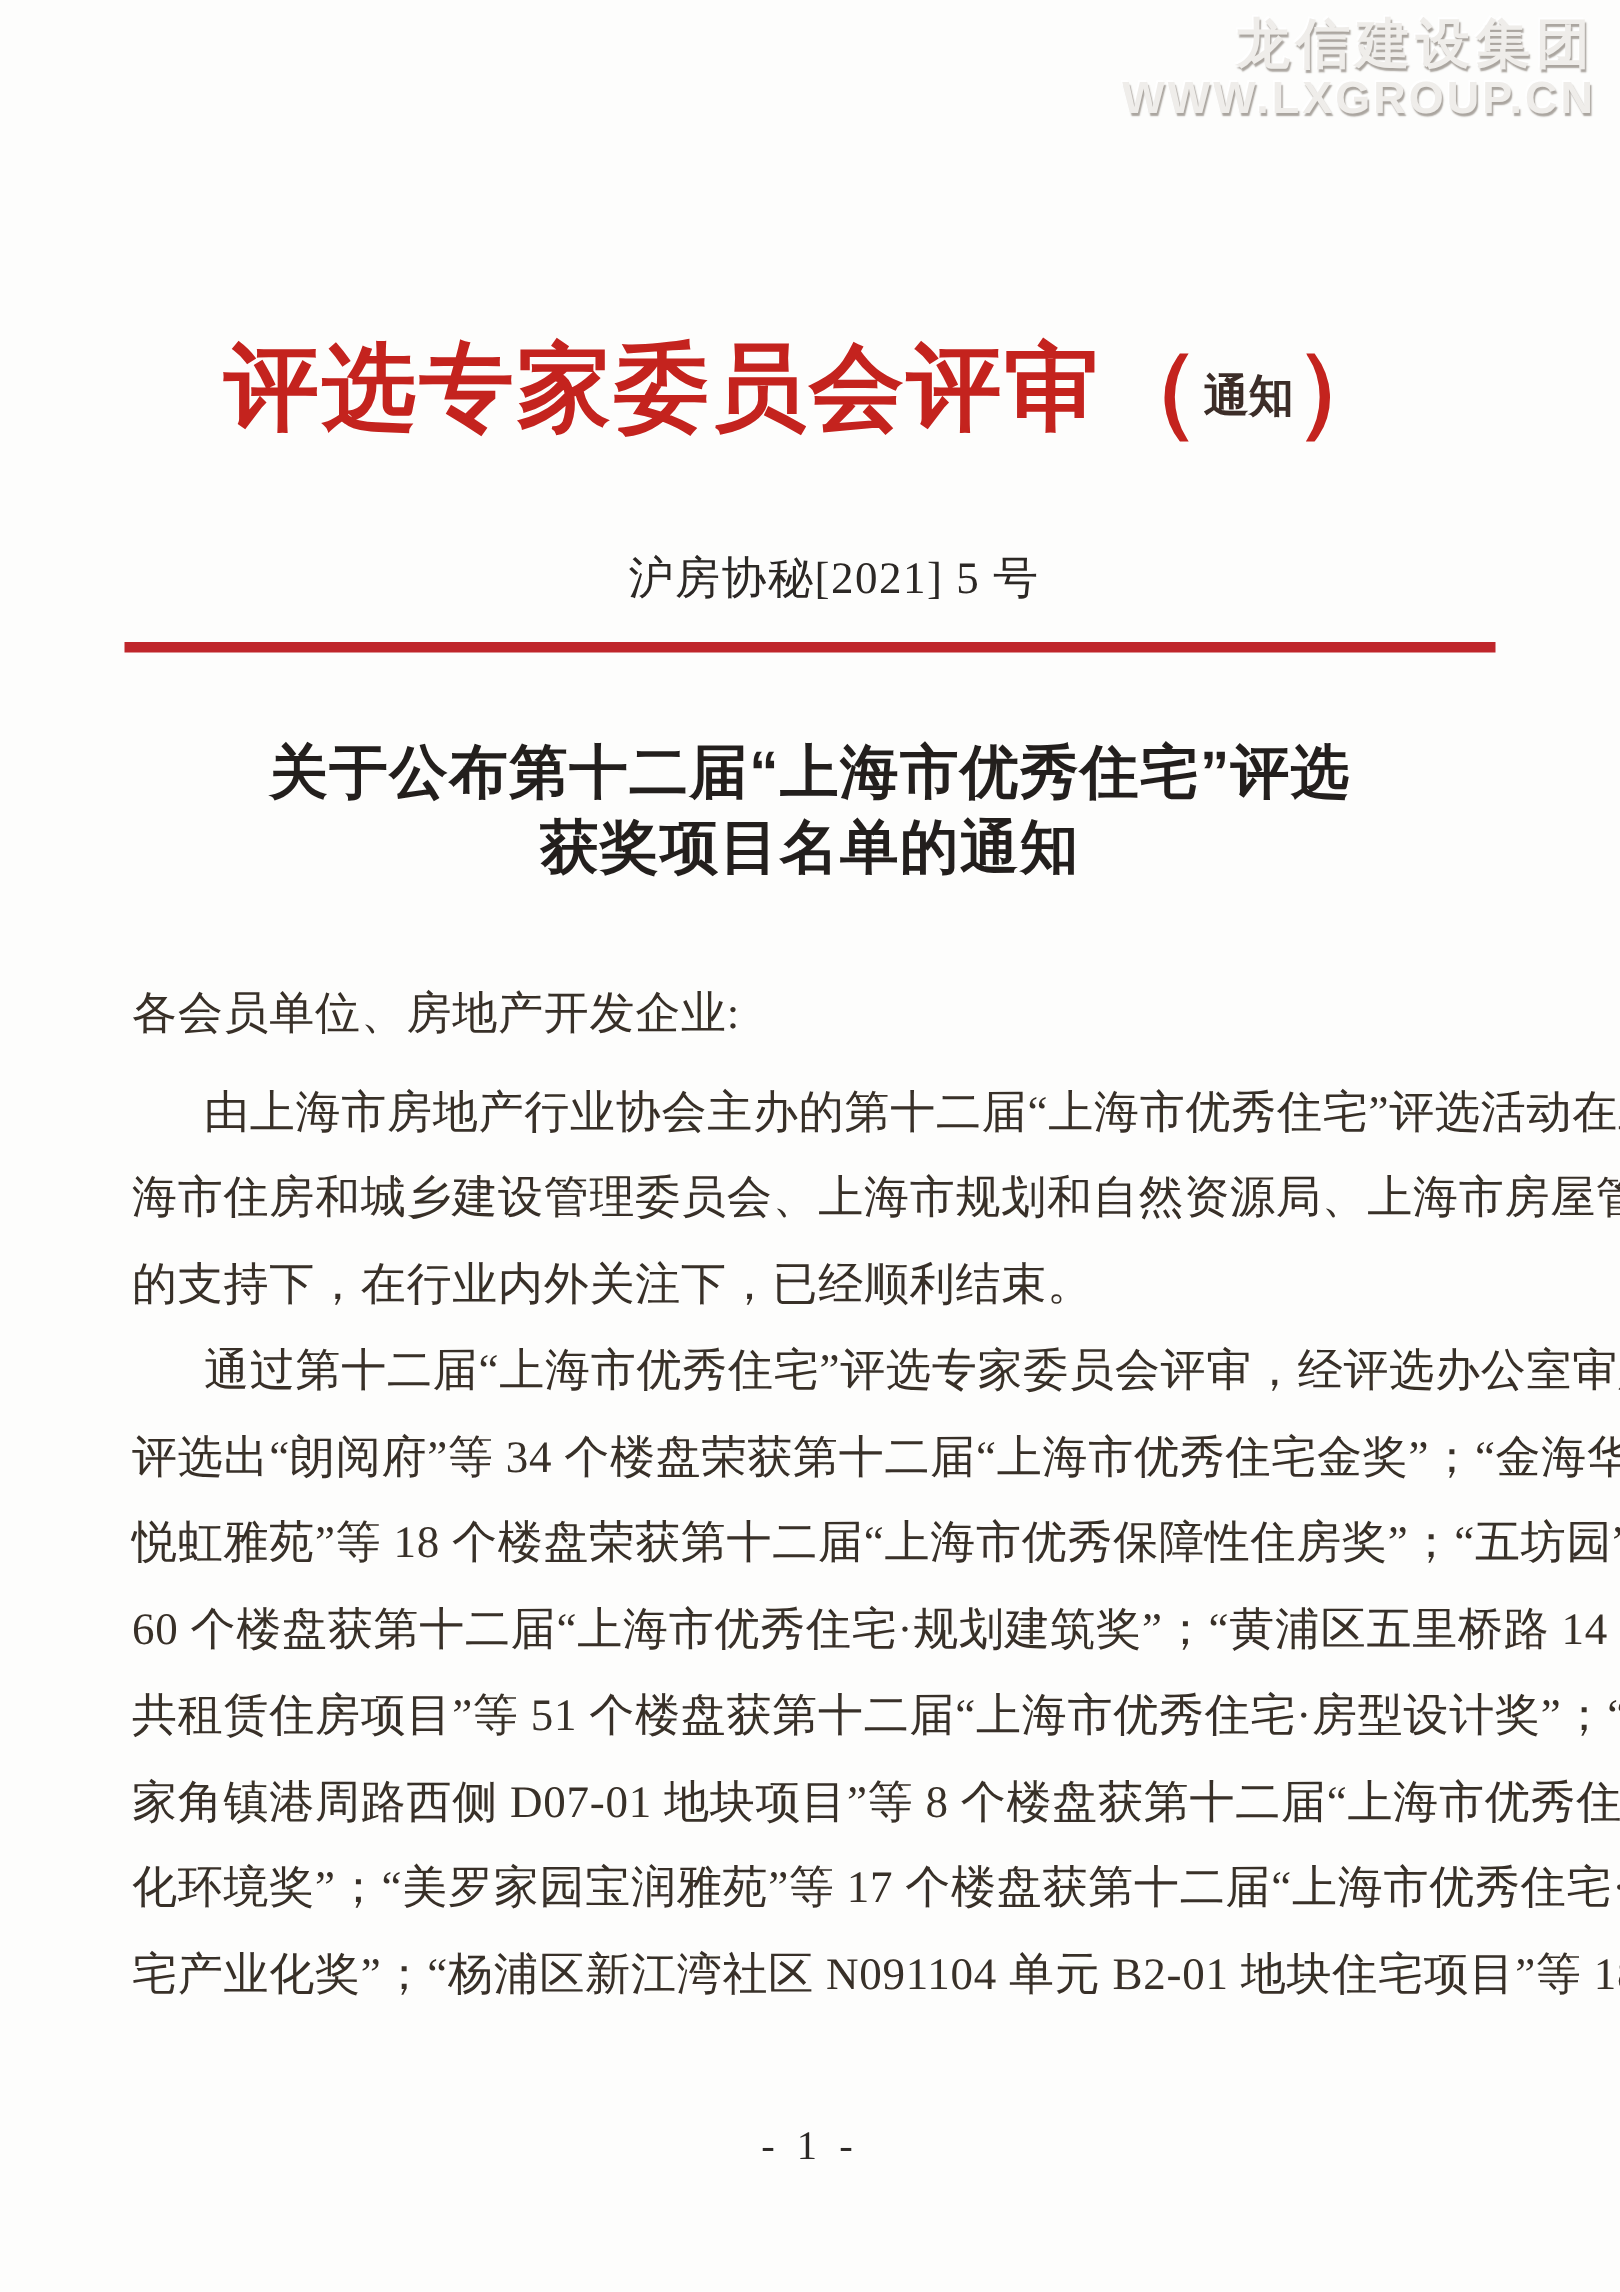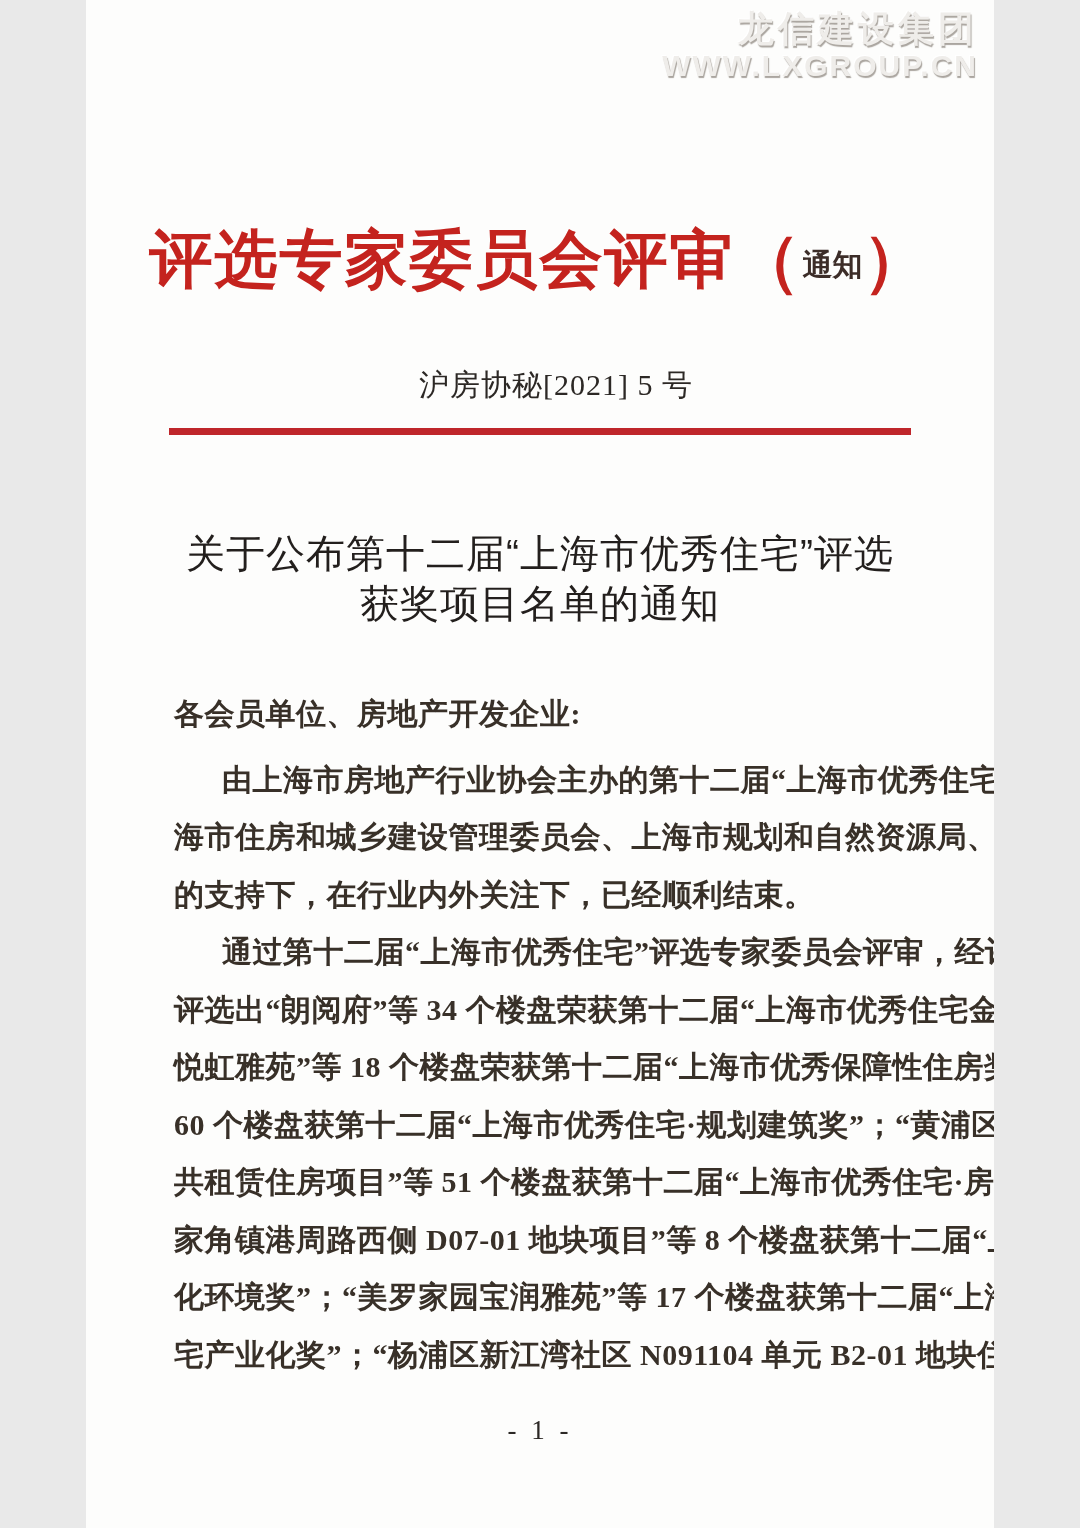--- a/index.html
+++ b/index.html
@@ -1,18 +1,18 @@
 <!DOCTYPE html>
 <html><head>
 <meta charset="utf-8">
 <style>
   html,body{margin:0;padding:0;background:#e9e9e9;}
   .page{
     position:relative;
-    width:908px;height:1528px;
+    width:1080px;height:1528px;
     margin:0 auto;
     background:#fdfdfc;
     overflow:hidden;
     font-family:"Liberation Serif","DejaVu Serif",serif;
     color:#332e2a;
   }
   
   .watermark{
     position:absolute;top:8px;right:16px;
     text-align:right;
@@ -57,38 +57,37 @@
 
   
   .red-rule{
     margin:22px 83px 0 83px;
     height:7px;
     background:#bf262b;
   }
 
   
   .notice-heading{
-    margin-top:94px;
+    margin-top:56px;
     text-align:center;
     font-family:"Liberation Sans","DejaVu Sans",sans-serif;
-    font-weight:normal;
+    font-weight:bold;
     font-size:39px;
     color:#231f1d;
     line-height:50px;
     letter-spacing:1px;
   }
 
   
   .body-block{
     margin:56px 83px 0 88px;
     font-size:30px;
     color:#383028;
     line-height:57.5px;
     letter-spacing:0.5px;
-    font-weight:bold;
   }
   .salutation{margin-bottom:8px;}
   .bline{white-space:nowrap;}
   .indent{text-indent:48px;}
 
   
   .page-number{
     position:absolute;
     bottom:82px;left:0;right:0;
     text-align:center;

